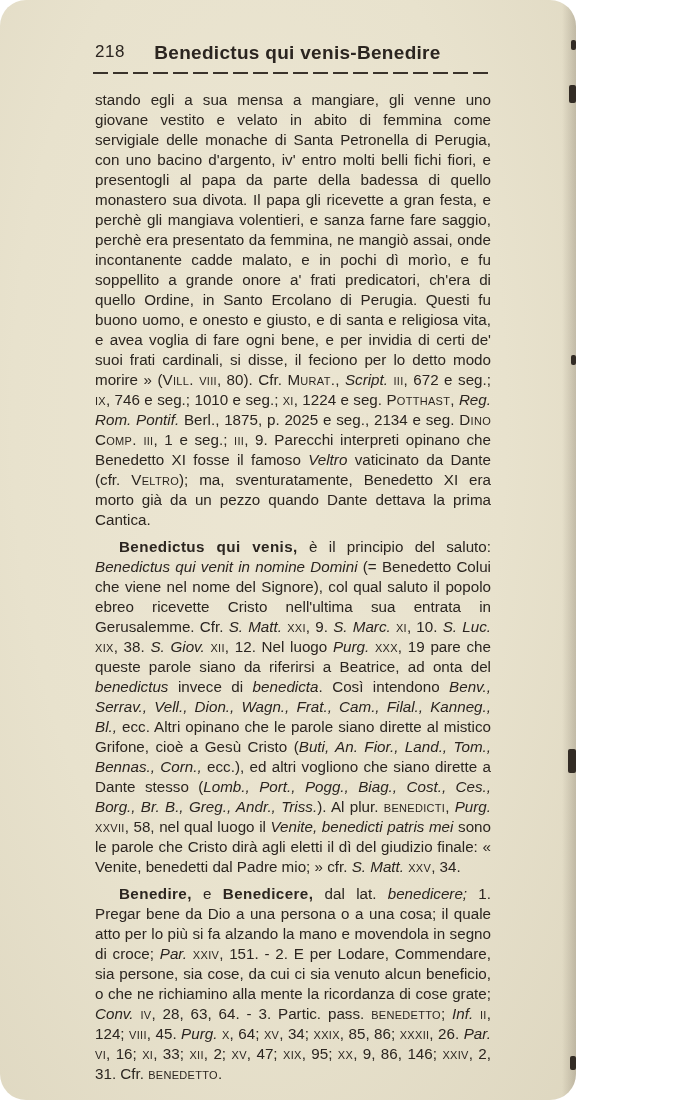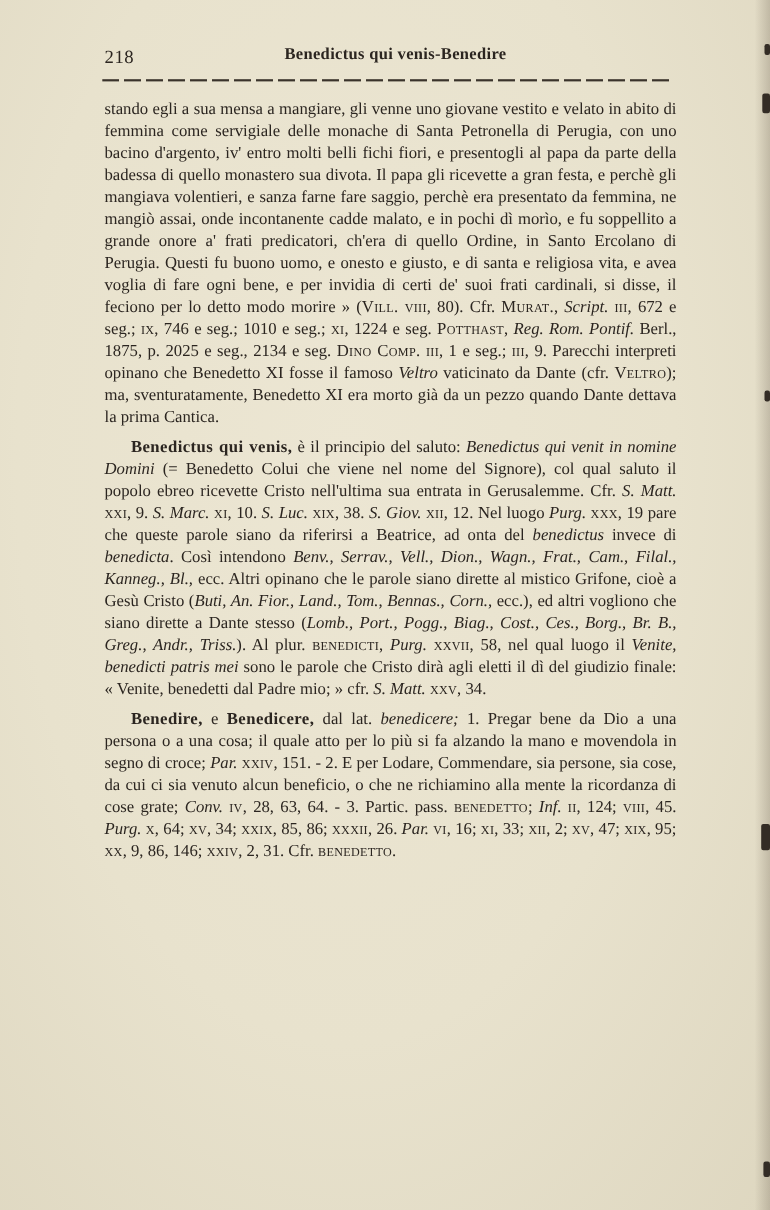--- a/index.html
+++ b/index.html
@@ -1,30 +1,31 @@
 <!DOCTYPE html>
 <html><head>
 <meta charset="utf-8">
 <style>
   html,body{margin:0;padding:0;}
   .page{
     position:relative;
-    width:700px;height:1100px;
+    width:576px;height:1100px;
     overflow:hidden;
     background:radial-gradient(ellipse at 45% 38%, #ece6d3 0%, #e8e2cd 55%, #ded7c0 100%);
-    font-family:Liberation Serif, serif;
+    font-family:Liberation Sans, sans-serif;
     color:#2b2520;
+    border-radius:26px;
   }
   .header-pagenum{
     position:absolute;left:95px;top:42px;
     font-size:17px;letter-spacing:0.5px;
   }
   .header-title{
     position:absolute;left:95px;right:76px;top:42px;
-    text-align:center;font-weight:bold;font-size:15px;letter-spacing:0.3px;
+    text-align:center;font-weight:bold;font-size:19px;letter-spacing:0.3px;
   }
   .header-rule{
     position:absolute;left:93px;right:88px;top:72px;height:2px;
     background:repeating-linear-gradient(90deg,#3a332b 0 15px,rgba(0,0,0,0) 15px 20px);
   }
   .body-text{
     position:absolute;left:95px;right:85px;top:90px;
     font-size:15.2px;line-height:20px;
     text-align:justify;
   }

